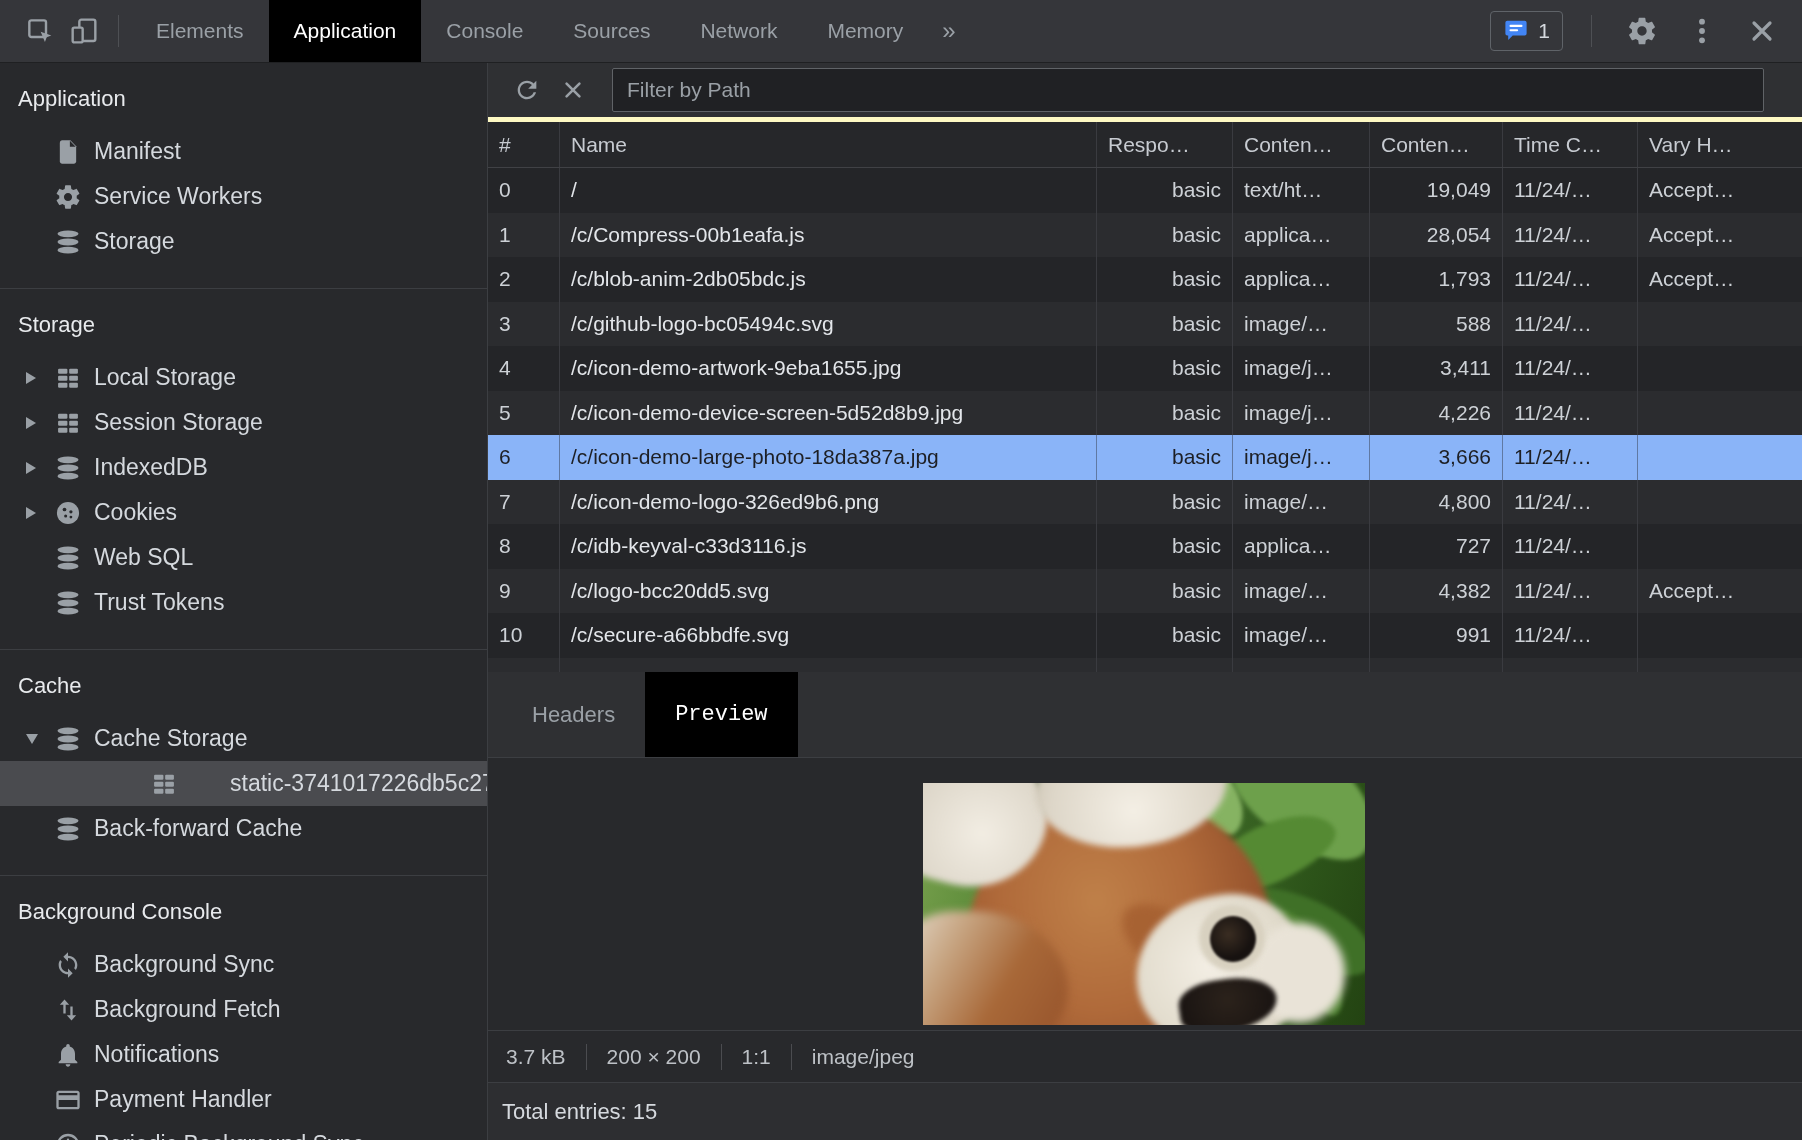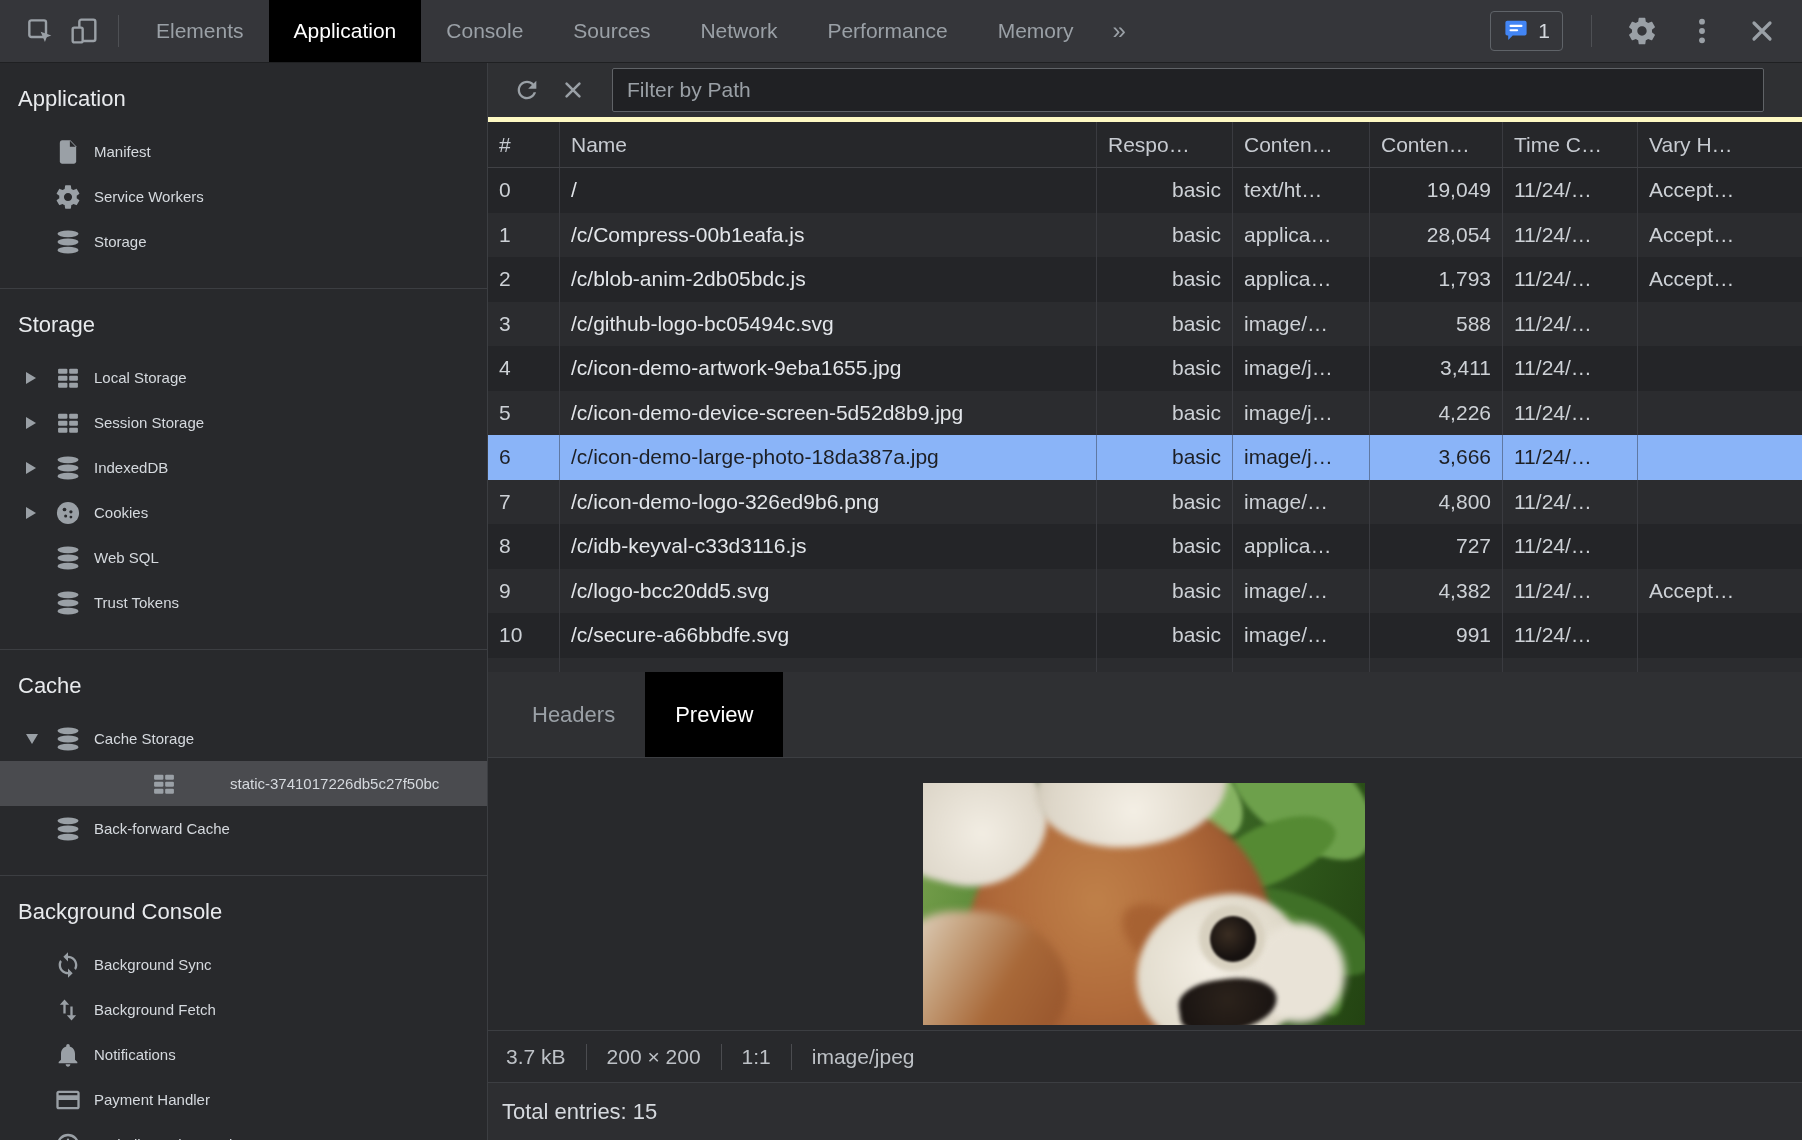--- a/index.html
+++ b/index.html
@@ -19,21 +19,21 @@
   .tb-right{margin-left:auto;display:flex;align-items:center;gap:16px;padding-right:18px;}
   .issues-btn{display:flex;align-items:center;gap:9px;border:1px solid #5f6368;border-radius:4px;height:40px;
               padding:0 12px;color:#d5d9de;font-size:21px;cursor:pointer;background:transparent;}
   .issues-btn svg{width:26px;height:26px;}
   
   .split{display:flex;height:1077px;}
   .sidebar{width:488px;min-width:488px;border-right:1px solid #3c3e42;box-sizing:border-box;
            background:#28292c;overflow:hidden;}
   .section{padding:14px 0 24px;border-bottom:1px solid #3c3e42;}
   .section-title{height:44px;line-height:44px;padding-left:18px;font-size:22px;color:#e8eaed;margin-bottom:8px;}
-  .sitem{height:45px;display:flex;align-items:center;padding-left:26px;font-size:15px;color:#d5d9de;cursor:pointer;}
+  .sitem{height:45px;display:flex;align-items:center;padding-left:26px;font-size:23px;color:#d5d9de;cursor:pointer;}
   .sitem.selected{background:#4a4b4f;gap:40px;}
   .sitem.indent{padding-left:82px;}
   .arrow{width:28px;display:flex;align-items:center;flex:none;}
   .tri-c{width:0;height:0;border-left:10px solid #9aa0a6;border-top:6px solid transparent;border-bottom:6px solid transparent;}
   .tri-e{width:0;height:0;border-top:10px solid #9aa0a6;border-left:6px solid transparent;border-right:6px solid transparent;}
   .sicon{width:40px;display:flex;align-items:center;flex:none;}
   .sicon svg{width:28px;height:28px;}
   .slabel{white-space:nowrap;overflow:hidden;}
   
   .main{flex:1;display:flex;flex-direction:column;min-width:0;}
@@ -60,21 +60,21 @@
   .c0{width:72px;flex:none;}.c1{width:537px;flex:none;}.c2{width:136px;flex:none;}
   .c3{width:137px;flex:none;}.c4{width:133px;flex:none;}.c5{width:135px;flex:none;}
   .c6{flex:1;border-right:none;}
   .cell.c2,.cell.c4{justify-content:flex-end;}
   .grow.selected{background:#8ab4f8;}
   .grow.selected .cell{color:#1d1f24;border-right-color:rgba(32,33,36,.4);}
   
   .subtabs{height:86px;background:#2f3033;border-bottom:1px solid #3c3e42;display:flex;align-items:stretch;
            box-sizing:border-box;padding-left:14px;font-size:22px;}
   .stab{display:flex;align-items:center;padding:0 30px;color:#9aa0a6;cursor:pointer;}
-  .stab.active{background:#000;color:#fff;}
+  .stab.active{background:#000;color:#fff;font-family:Liberation Mono, monospace;}
   
   .preview{height:272px;position:relative;background:#28292c;}
   .panda{position:absolute;left:435px;top:25px;width:442px;height:242px;overflow:hidden;
          background:linear-gradient(105deg,#7aa24f 0%,#5d8c3a 18%,#47762c 40%,#3a6524 62%,#2c5319 82%,#234312 100%);}
   .panda div{position:absolute;}
   .leaf{border-radius:50%/60% 60% 40% 40%;filter:blur(2px);}
   .l1{right:-20px;top:-30px;width:160px;height:90px;background:#6da04b;transform:rotate(35deg);}
   .l2{right:26px;top:42px;width:140px;height:58px;background:#558a33;transform:rotate(-25deg);}
   .l3{right:-14px;top:112px;width:170px;height:70px;background:#3f7027;transform:rotate(20deg);}
   .l4{right:56px;bottom:-22px;width:150px;height:80px;background:#2c5519;transform:rotate(-35deg);}
@@ -131,21 +131,20 @@
             <rect x="3.5" y="9.5" width="7.5" height="11" rx="1.2" fill="#35363a" stroke="#9aa0a6" stroke-width="1.8"></rect>
           </svg>
       </div>
       <div class="sep-v"></div>
       <nav class="tabs">
           <div class="tab">Elements</div>
           <div class="tab active">Application</div>
           <div class="tab">Console</div>
           <div class="tab">Sources</div>
           <div class="tab">Network</div>
-          <div class="tab">Performance</div>
           <div class="tab">Memory</div>
         </nav>
       <div class="more-tabs">»</div>
     </div>
     <div class="tb-right">
       <button class="issues-btn">
         <span style="display:flex;">
           <svg viewBox="0 0 24 24">
               <path d="M4 2.5h16c1 0 1.8.8 1.8 1.8v10c0 1-.8 1.8-1.8 1.8H9l-4.2 4.2v-4.2H4c-1 0-1.8-.8-1.8-1.8v-10c0-1 .8-1.8 1.8-1.8z" fill="#4285f4"></path>
               <rect x="6" y="6.3" width="12" height="2" rx="1" fill="#fff"></rect>

